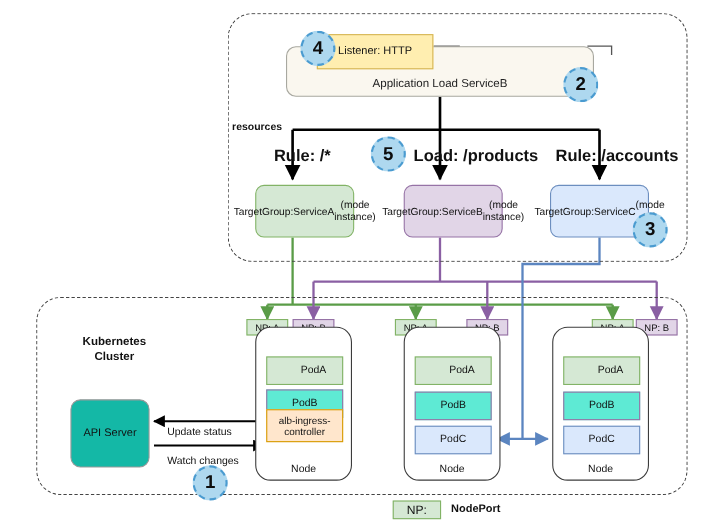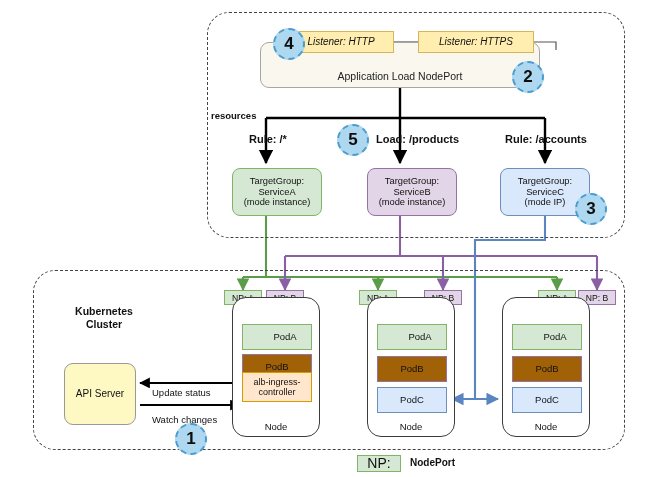--- a/index.html
+++ b/index.html
@@ -17,37 +17,37 @@
 
   
   .region{position:absolute;box-sizing:border-box;border:1.6px dashed #444;}
   #alb-region{left:207px;top:12px;width:418px;height:226px;border-radius:22px;}
   #k8s-region{left:33px;top:270px;width:592px;height:180px;border-radius:22px;}
 
   
   #alb-body{left:260px;top:42px;width:280px;height:46px;
      background:#faf7ef;border:1.4px solid #a8a8a0;border-radius:9px;
      align-items:flex-end;padding-bottom:5px;font-size:10.5px;color:#222;}
-  .listener{height:22px;background:#ffeeb0;border:1.3px solid #d6b656;
-     font-size:10px;color:#111;font-style:italic;}
+  .listener{height:32px;background:#ffeeb0;border:1.3px solid #d6b656;
+     font-size:10px;color:#111;}
   #listener-http{left:288px;top:31px;width:106px;}
   #listener-https{left:418px;top:31px;width:116px;}
 
   
-  .tgroup{width:90px;height:48px;border-radius:8px;font-size:9.3px;flex-direction:column;}
+  .tgroup{width:90px;height:48px;border-radius:8px;font-size:9.3px;}
   .tg-green{background:#d5e8d4;border:1.4px solid #82b366;}
   .tg-purple{background:#e1d5e7;border:1.4px solid #9673a6;}
   .tg-blue{background:#dae8fc;border:1.4px solid #6c8ebf;}
   #tg-a{left:232px;top:168px;}
   #tg-b{left:367px;top:168px;}
   #tg-c{left:500px;top:168px;}
   .tgroup span{display:block;}
 
   
-  .rule-label{position:absolute;font-size:11px;font-weight:bold;color:#111;white-space:nowrap;}
+  .rule-label{position:absolute;font-size:15px;font-weight:bold;color:#111;white-space:nowrap;}
   #rule-1{left:249px;top:133px;}
   #rule-2{left:376px;top:133px;}
   #rule-3{left:505px;top:133px;}
   #resources-label{position:absolute;left:211px;top:110px;font-size:9.5px;font-weight:bold;}
 
   
   .node{position:absolute;box-sizing:border-box;width:88px;height:140px;
      border:1.3px solid #3c3c3c;border-radius:14px;background:#ffffff;}
   #node-1{left:232px;top:297px;}
   #node-2{left:367px;top:297px;}
@@ -56,27 +56,27 @@
      font-size:9.5px;color:#111;}
 
   .np{position:absolute;box-sizing:border-box;height:15px;width:38px;
      display:flex;align-items:center;justify-content:center;font-size:8.6px;color:#111;}
   .np-a{background:#d5e8d4;border:1.3px solid #82b366;}
   .np-b{background:#e1d5e7;border:1.3px solid #9673a6;}
 
   .pod{position:absolute;box-sizing:border-box;left:9px;width:70px;height:26px;
      display:flex;align-items:center;justify-content:center;font-size:9.5px;color:#111;}
   .pod-a{background:#d5e8d4;border:1.3px solid #82b366;padding-left:16px;}
-  .pod-b{background:#a16207;border:1.3px solid #9673a6;}
+  .pod-b{background:#5eead4;border:1.3px solid #9673a6;}
   .pod-c{background:#dae8fc;border:1.3px solid #6c8ebf;}
   .pod-ctrl{background:#ffe6cc;border:1.3px solid #d79b00;font-size:9px;line-height:1.12;
      flex-direction:column;height:30px;}
 
   
-  #api-server{left:64px;top:363px;width:72px;height:62px;background:#fef9c3;
+  #api-server{left:64px;top:363px;width:72px;height:62px;background:#14b8a6;
      border:1.3px solid #999;border-radius:9px;font-size:10px;color:#111;}
   #k8s-title{position:absolute;left:58px;top:305px;width:92px;text-align:center;
      font-size:10.5px;font-weight:bold;line-height:1.25;}
   .edge-label{position:absolute;font-size:9.5px;color:#111;white-space:nowrap;}
   #lbl-update{left:152px;top:387px;}
   #lbl-watch{left:152px;top:414px;}
 
   
   .badge{position:absolute;width:32px;height:32px;border-radius:50%;
      background:#aed8ef;border:2px dashed #4a9bd0;
@@ -84,21 +84,21 @@
      font-size:17px;font-weight:bold;color:#0d0d0d;box-sizing:border-box;}
   #badge-1{left:175px;top:423px;}
   #badge-2{left:512px;top:61px;}
   #badge-3{left:575px;top:193px;}
   #badge-4{left:273px;top:28px;}
   #badge-5{left:337px;top:124px;}
 
   
   #legend-swatch{position:absolute;left:357px;top:455px;width:44px;height:17px;
      background:#d5e8d4;border:1.3px solid #82b366;box-sizing:border-box;
-     display:flex;align-items:flex-end;justify-content:center;font-size:14px;}
+     display:flex;align-items:center;justify-content:center;font-size:11px;}
   #legend-text{position:absolute;left:410px;top:457px;font-size:10px;font-weight:bold;}
 </style>
 </head>
 <body>
 
 <div id="stage">
 
   <svg id="wires" viewBox="0 0 656 477">
     <defs>
       <marker id="ar-k" markerWidth="7" markerHeight="7" refX="5.5" refY="3" orient="auto">
@@ -143,28 +143,25 @@
     <path d="M545,216 L545,240 L475,240 L475,399" stroke="#5b85c0" stroke-width="2.1" fill="none"></path>
     <path d="M452,399 L498,399" stroke="#5b85c0" stroke-width="2.1" fill="none" marker-start="url(#ar-b-s)" marker-end="url(#ar-b)"></path>
 
     <path d="M240,383 L140,383" stroke="#000" stroke-width="1.8" fill="none" marker-end="url(#ar-k)"></path>
     <path d="M140,405 L240,405" stroke="#000" stroke-width="1.8" fill="none" marker-end="url(#ar-k)"></path>
   </svg>
 
   <div class="region" id="alb-region"></div>
 
   <div class="box" id="alb-body">
-    <span>Application Load NodePort</span>
+    <span>Application Load ServiceB</span>
   </div>
 
   <div class="box listener" id="listener-http">
     <span>Listener: HTTP</span>
-  </div>
-  <div class="box listener" id="listener-https">
-    <span>Listener: HTTPS</span>
   </div>
 
   <div id="resources-label">resources</div>
 
   <div class="rule-label" id="rule-1">Rule: /*</div>
   <div class="rule-label" id="rule-2">Load: /products</div>
   <div class="rule-label" id="rule-3">Rule: /accounts</div>
 
   <div class="box tgroup tg-green" id="tg-a">
     <span>TargetGroup:</span>

